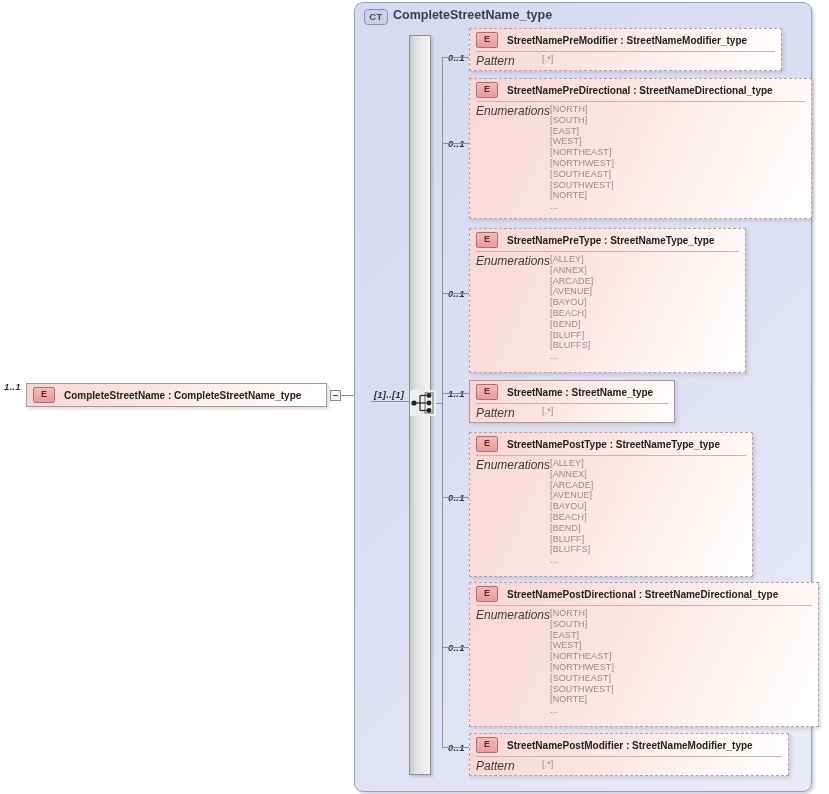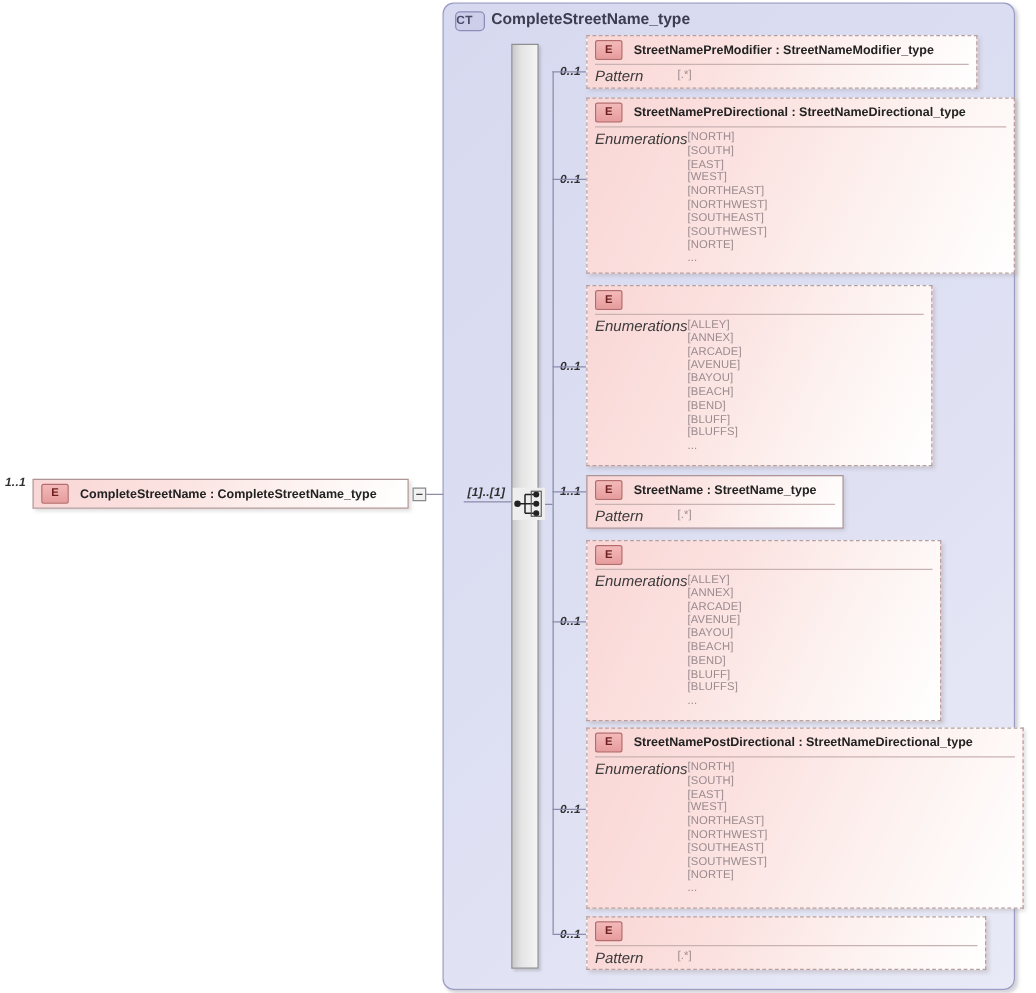--- a/index.html
+++ b/index.html
@@ -39,20 +39,21 @@
     position: absolute;
     left: 9px;
     top: 6px;
     width: 22px;
     height: 14px;
     border: 1px solid #8b8db8;
     border-radius: 4px;
     background: #ccceea;
     font-size: 9.5px;
     line-height: 14px;
+    text-align: center;
     color: #4a4a6a;
     font-weight: bold;
     letter-spacing: 0.3px;
   }
   .ct-title {
     position: absolute;
     left: 38px;
     top: 5px;
     font-size: 12.5px;
     color: #3c3c52;
@@ -286,20 +287,21 @@
       </div>
     </div>
   </div>
 
   <div class="card" style="left:448px; top:288px;">0..1</div>
   <div class="hline" style="left:442px; top:293px; width:27px;"></div>
 
   <div class="elem optional" style="left:469px; top:228px; width:277px; height:145px;">
     <div class="elem-head">
       <div class="e-badge">E</div>
+      <div class="elem-title">StreetNamePreType : StreetNameType_type</div>
     </div>
     <div class="elem-sep" style="top:22px;"></div>
     <div class="facet-row">
       <div class="facet-label">Enumerations</div>
       <div class="facet-vals">
         <div>[ALLEY]</div>
         <div>[ANNEX]</div>
         <div>[ARCADE]</div>
         <div>[AVENUE]</div>
         <div>[BAYOU]</div>
@@ -328,20 +330,21 @@
       </div>
     </div>
   </div>
 
   <div class="card" style="left:448px; top:492px;">0..1</div>
   <div class="hline" style="left:442px; top:497px; width:27px;"></div>
 
   <div class="elem optional" style="left:469px; top:432px; width:284px; height:145px;">
     <div class="elem-head">
       <div class="e-badge">E</div>
+      <div class="elem-title">StreetNamePostType : StreetNameType_type</div>
     </div>
     <div class="elem-sep" style="top:22px;"></div>
     <div class="facet-row">
       <div class="facet-label">Enumerations</div>
       <div class="facet-vals">
         <div>[ALLEY]</div>
         <div>[ANNEX]</div>
         <div>[ARCADE]</div>
         <div>[AVENUE]</div>
         <div>[BAYOU]</div>
@@ -379,20 +382,21 @@
       </div>
     </div>
   </div>
 
   <div class="card" style="left:448px; top:742px;">0..1</div>
   <div class="hline" style="left:442px; top:747px; width:27px;"></div>
 
   <div class="elem optional" style="left:469px; top:733px; width:320px; height:43px;">
     <div class="elem-head">
       <div class="e-badge">E</div>
+      <div class="elem-title">StreetNamePostModifier : StreetNameModifier_type</div>
     </div>
     <div class="elem-sep" style="top:22px;"></div>
     <div class="facet-row">
       <div class="facet-label">Pattern</div>
       <div class="facet-vals">
         <div>[.*]</div>
       </div>
     </div>
   </div>
 

